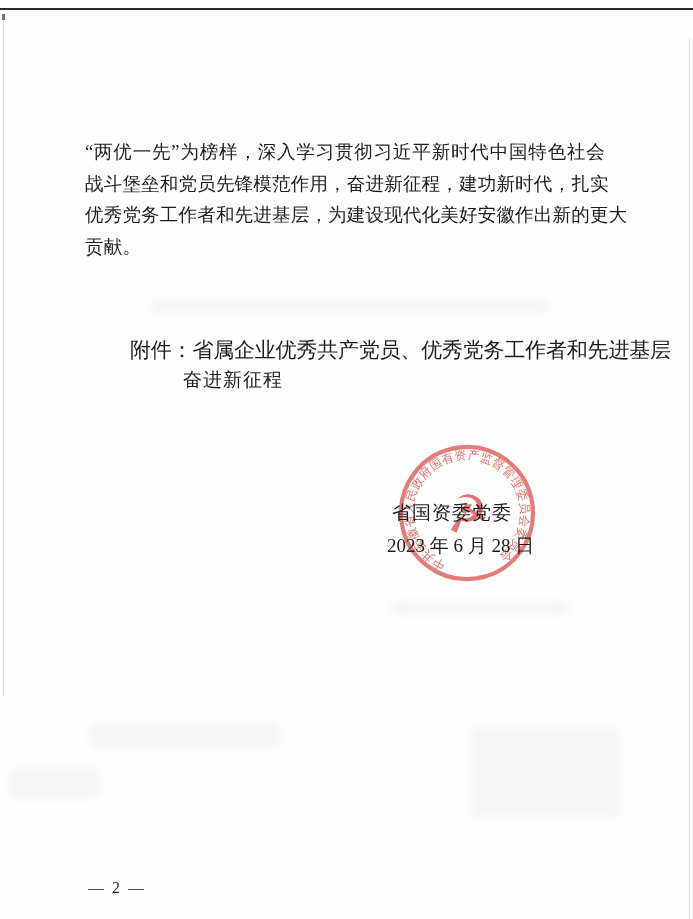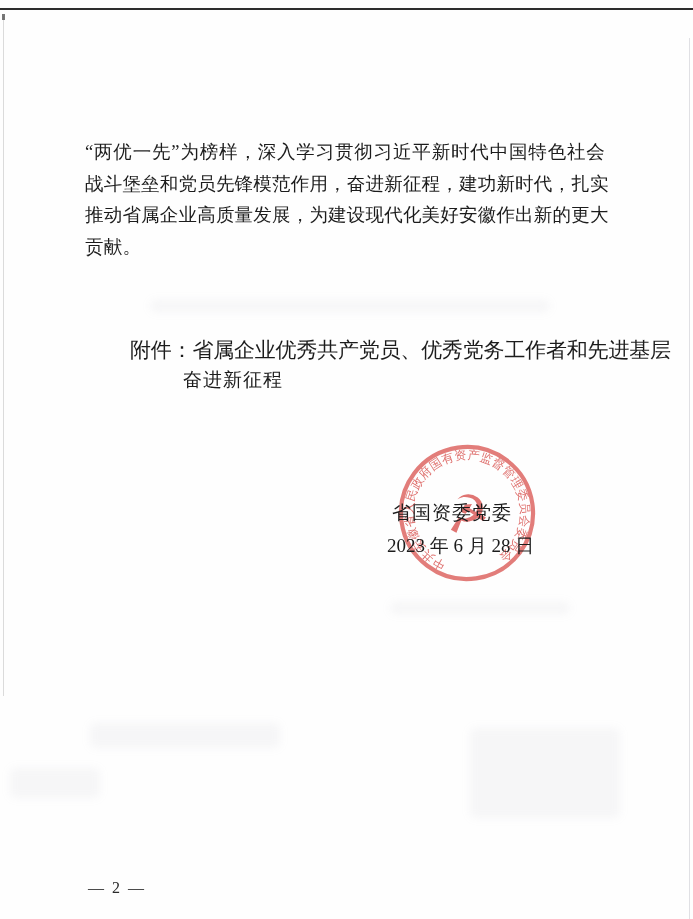--- a/index.html
+++ b/index.html
@@ -58,21 +58,21 @@
 
   <div class="smudge" style="left:150px;top:292px;width:400px;height:12px;"></div>
   <div class="smudge" style="left:390px;top:594px;width:180px;height:12px;"></div>
   <div class="smudge" style="left:90px;top:715px;width:190px;height:25px;"></div>
   <div class="smudge" style="left:470px;top:720px;width:150px;height:90px;"></div>
   <div class="smudge" style="left:10px;top:760px;width:90px;height:30px;"></div>
 
   <div class="body-block">
     <div class="body-line">“两优一先”为榜样，深入学习贯彻习近平新时代中国特色社会</div>
     <div class="body-line">战斗堡垒和党员先锋模范作用，奋进新征程，建功新时代，扎实</div>
-    <div class="body-line">推动省属企业高质量发展，为建设现代化美好安徽作出新的更大</div>
+    <div class="body-line">优秀党务工作者和先进基层，为建设现代化美好安徽作出新的更大</div>
     <div class="body-line last">贡献。</div>
   </div>
 
   <div class="attach-block">
     <div class="attach-line1">附件：省属企业优秀共产党员、优秀党务工作者和先进基层</div>
     <div class="attach-line2">奋进新征程</div>
   </div>
 
   <svg class="seal" viewBox="0 0 142 142" xmlns="http://www.w3.org/2000/svg">
     <circle class="seal-ring" cx="71" cy="71" r="66"></circle>

